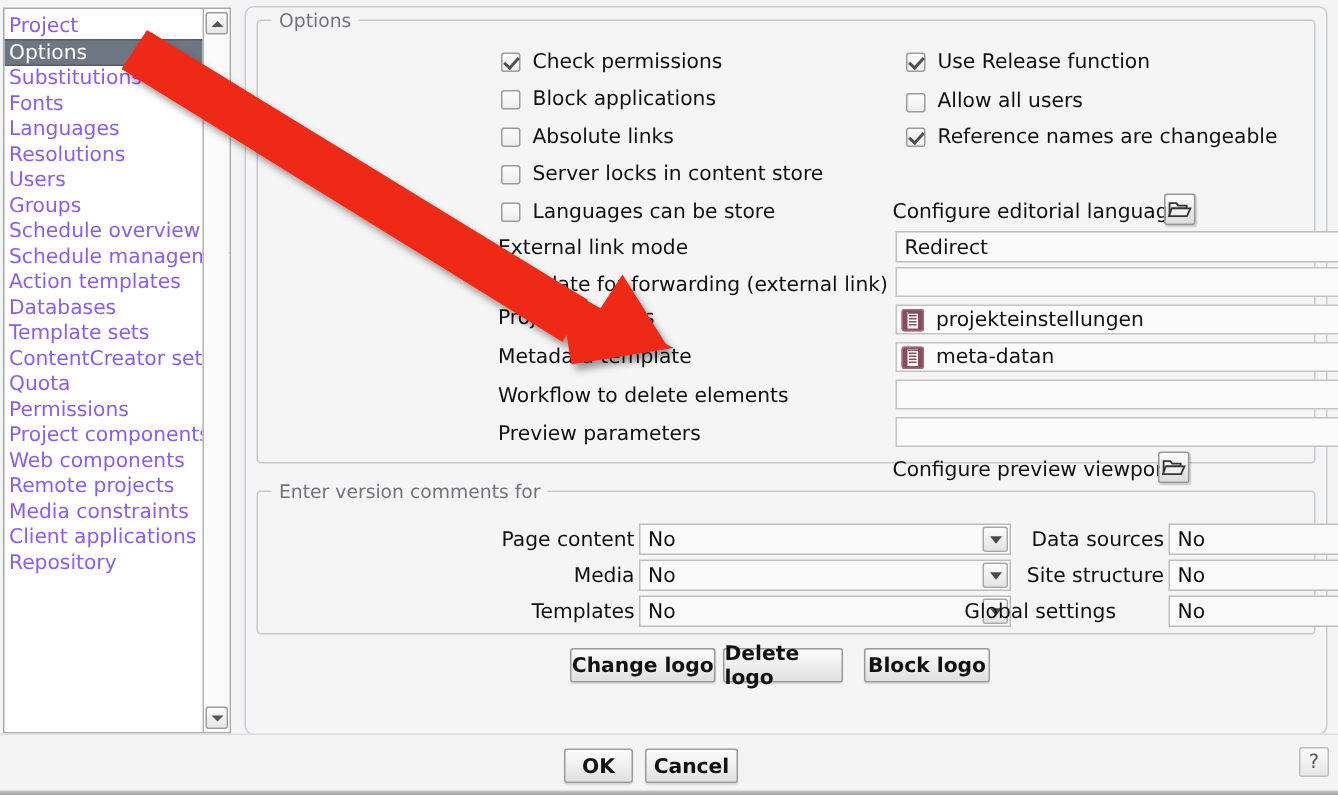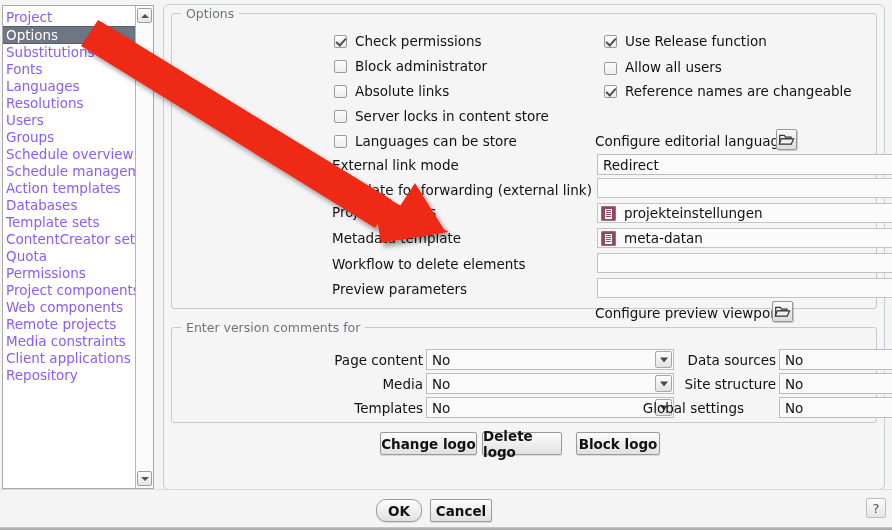--- a/index.html
+++ b/index.html
@@ -313,21 +313,21 @@
       <span class="legend">Options</span>
     </div>
 
     <div id="cb-left">
         <div class="cb-row" style="left: 170px; top: 27px;">
           <span class="cbox checked"></span>
           <span class="cb-label">Check permissions</span>
         </div>
         <div class="cb-row" style="left: 170px; top: 52px;">
           <span class="cbox"></span>
-          <span class="cb-label">Block administrator</span>
+          <span class="cb-label">Block applications</span>
         </div>
         <div class="cb-row" style="left: 170px; top: 77px;">
           <span class="cbox"></span>
           <span class="cb-label">Absolute links</span>
         </div>
         <div class="cb-row" style="left: 170px; top: 102px;">
           <span class="cbox"></span>
           <span class="cb-label">Server locks in content store</span>
         </div>
         <div class="cb-row" style="left: 170px; top: 127px;">
@@ -437,21 +437,21 @@
       </div>
 
     <div id="logo-btns">
         <div class="pbtn" style="left: 216px; top: 427px; width: 97px;">Change logo</div>
         <div class="pbtn" style="left: 318px; top: 427px; width: 80px;">Delete logo</div>
         <div class="pbtn" style="left: 412px; top: 427px; width: 84px;">Block logo</div>
       </div>
   </div>
 
   <div class="bottombar">
-    <div class="pbtn" style="left:376px; top:9px; width:46px;border-radius:10px;">OK</div>
+    <div class="pbtn" style="left:376px; top:9px; width:46px;">OK</div>
     <div class="pbtn" style="left:430px; top:9px; width:62px;">Cancel</div>
     <div class="helpbtn">?</div>
     <div class="footer-edge"></div>
   </div>
 
   <svg id="arrow-overlay">
     <defs>
       <filter id="arrshadow" x="-30%" y="-30%" width="180%" height="180%">
         <feDropShadow dx="3" dy="4" stdDeviation="2.5" flood-color="#000" flood-opacity="0.38"></feDropShadow>
       </filter>

